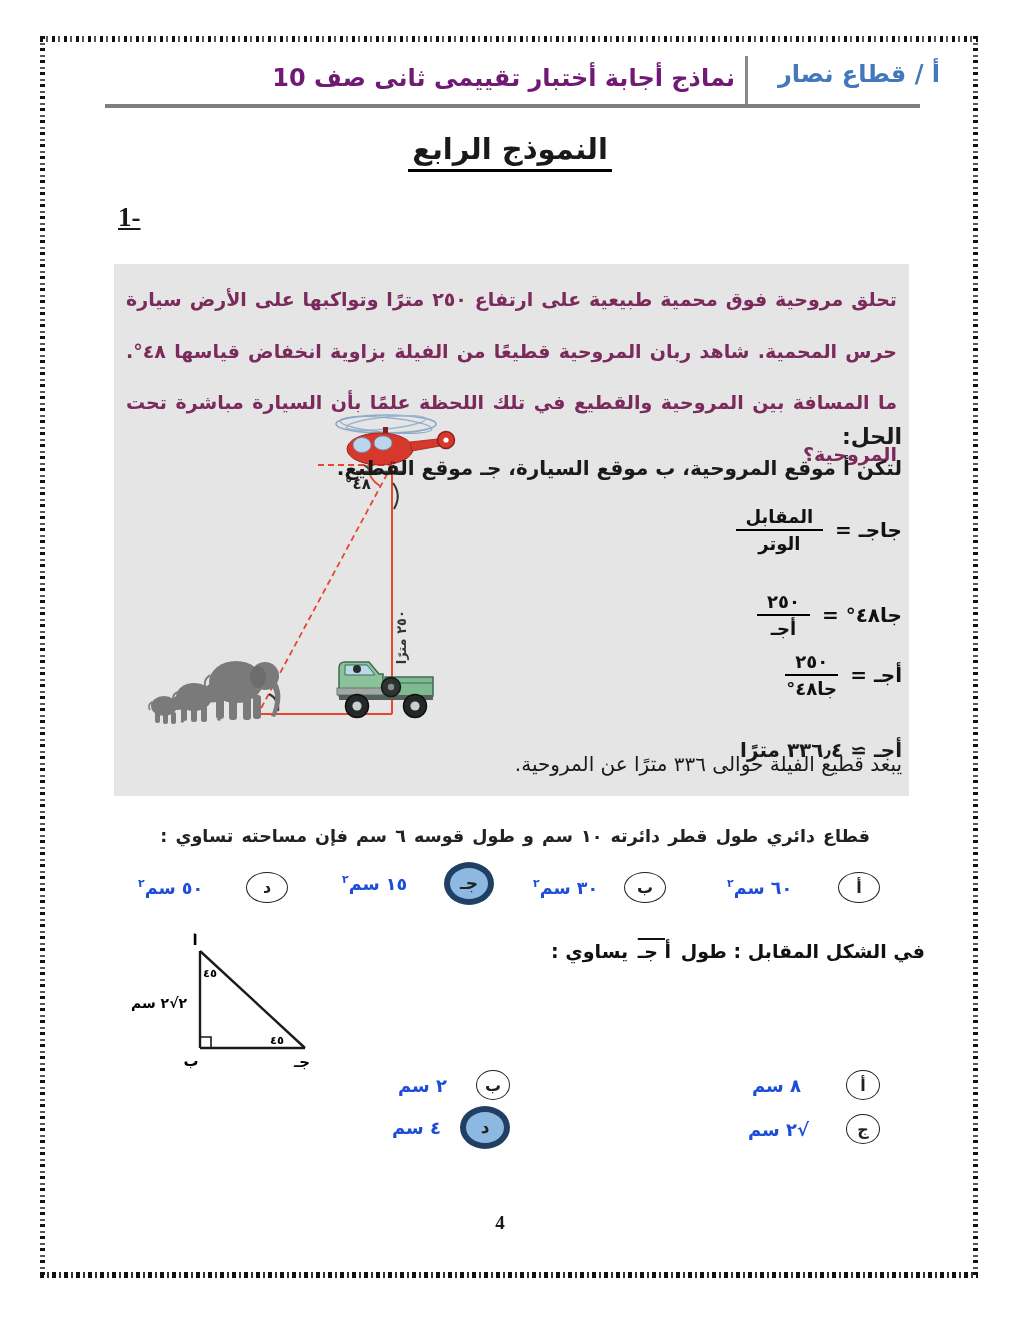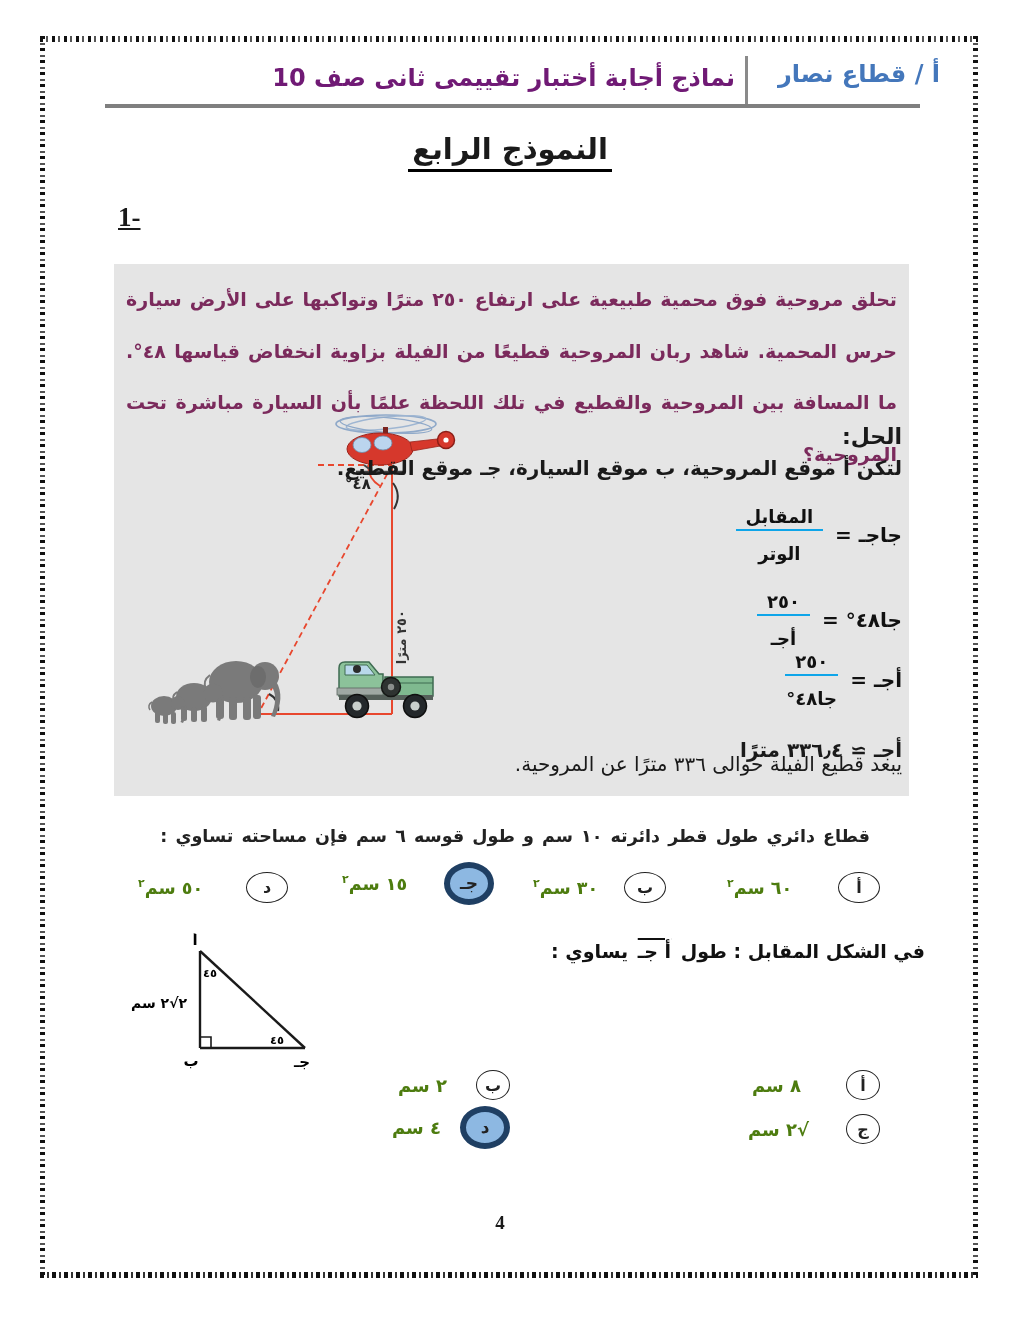--- a/index.html
+++ b/index.html
@@ -37,35 +37,35 @@
   .problem-box { position: absolute; left: 114px; top: 264px; width: 795px; height: 532px; background: #e5e5e5; }
   .statement { position: absolute; left: 12px; right: 12px; top: 10px; direction: rtl;
     color: #7B2A5C; font-size: 19px; font-weight: bold; line-height: 2.72; text-align: justify; }
 
   .sol-label { position: absolute; top: 400px; right: 118px; font-size: 22px; font-weight: bold; direction: rtl; margin-top: 24px; }
   .sol-intro { position: absolute; top: 456px; right: 118px; font-size: 20px; font-weight: bold; direction: rtl; }
 
   .eq-line { position: absolute; right: 118px; display: flex; direction: rtl; align-items: center;
     gap: 12px; font-size: 20px; font-weight: bold; color: #111; }
   .frac { display: inline-flex; flex-direction: column; align-items: center; font-size: 18px; line-height: 1.3; }
-  .frac .num { border-bottom: 2px solid #0ea5e9; padding: 0 10px 1px; }
-  .frac .den { padding-top: 11px; }
+  .frac .num { border-bottom: 2px solid #000000; padding: 0 10px 1px; }
+  .frac .den { padding-top: 1px; }
   .eq1 { top: 505px; } .eq2 { top: 590px; } .eq3 { top: 650px; }
   .result-line { position: absolute; top: 738px; right: 118px; font-size: 20px; font-weight: bold; direction: rtl; }
   .conclusion  { position: absolute; top: 752px; right: 118px; font-size: 20px; font-weight: normal; direction: rtl; }
 
   
   .q-sector { position: absolute; top: 826px; right: 150px; direction: rtl;
     font-size: 17.5px; font-weight: bold; color: #222; word-spacing: 2px; }
   .q-triangle { position: absolute; top: 940px; right: 95px; direction: rtl;
     font-size: 19px; font-weight: bold; color: #111; }
   .seg-overline { text-decoration: overline; text-decoration-thickness: 2px; padding: 8px 3px; }
 
   .choice { position: absolute; display: flex; justify-content: space-between; align-items: center; height: 46px; }
-  .choice .val { direction: rtl; font-size: 17.5px; font-weight: bold; color: #4d7c0f; white-space: nowrap; }
+  .choice .val { direction: rtl; font-size: 17.5px; font-weight: bold; color: #1d4ed8; white-space: nowrap; }
   .choice .val sup { font-size: 11px; }
   .bubble { width: 42px; height: 31px; border: 1.8px solid #222; border-radius: 50%;
     display: flex; align-items: center; justify-content: center; font-size: 16px; font-weight: bold;
     color: #222; background: transparent; flex: 0 0 auto; }
   .bubble.selected { width: 50px; height: 43px; background: #8DB8E2; border: 6px solid #1F3F63; font-size: 17px; }
   .bubble.sm { width: 34px; height: 30px; }
 
   .page-num { position: absolute; top: 1212px; left: 0; width: 1000px; text-align: center;
     font-family: "Liberation Serif", serif; font-size: 19px; font-weight: bold; }
 

